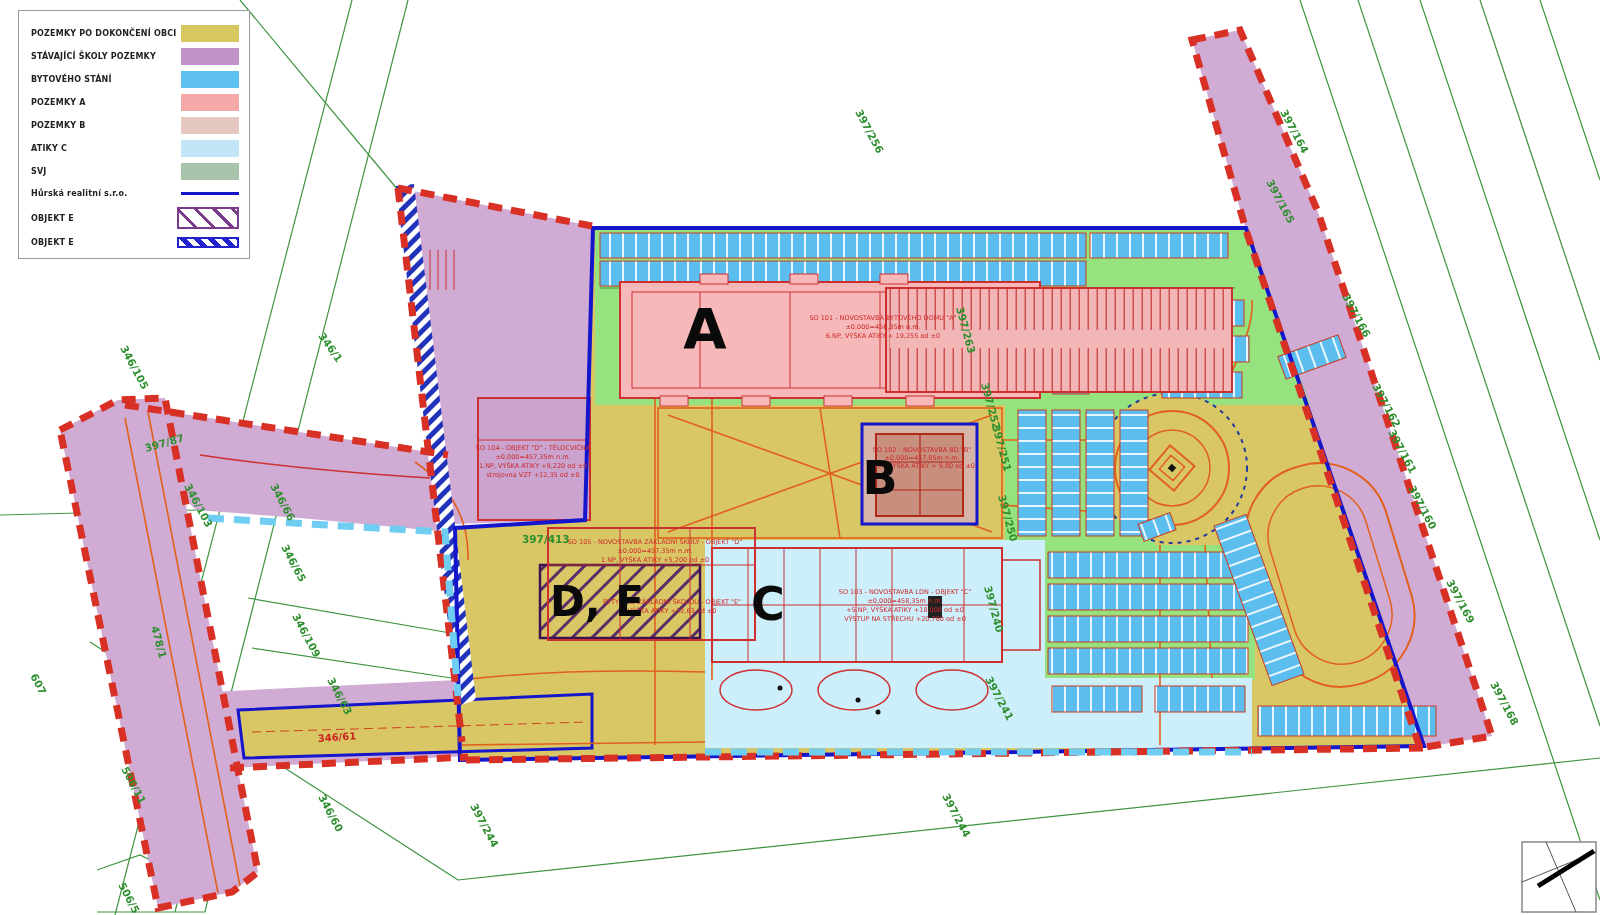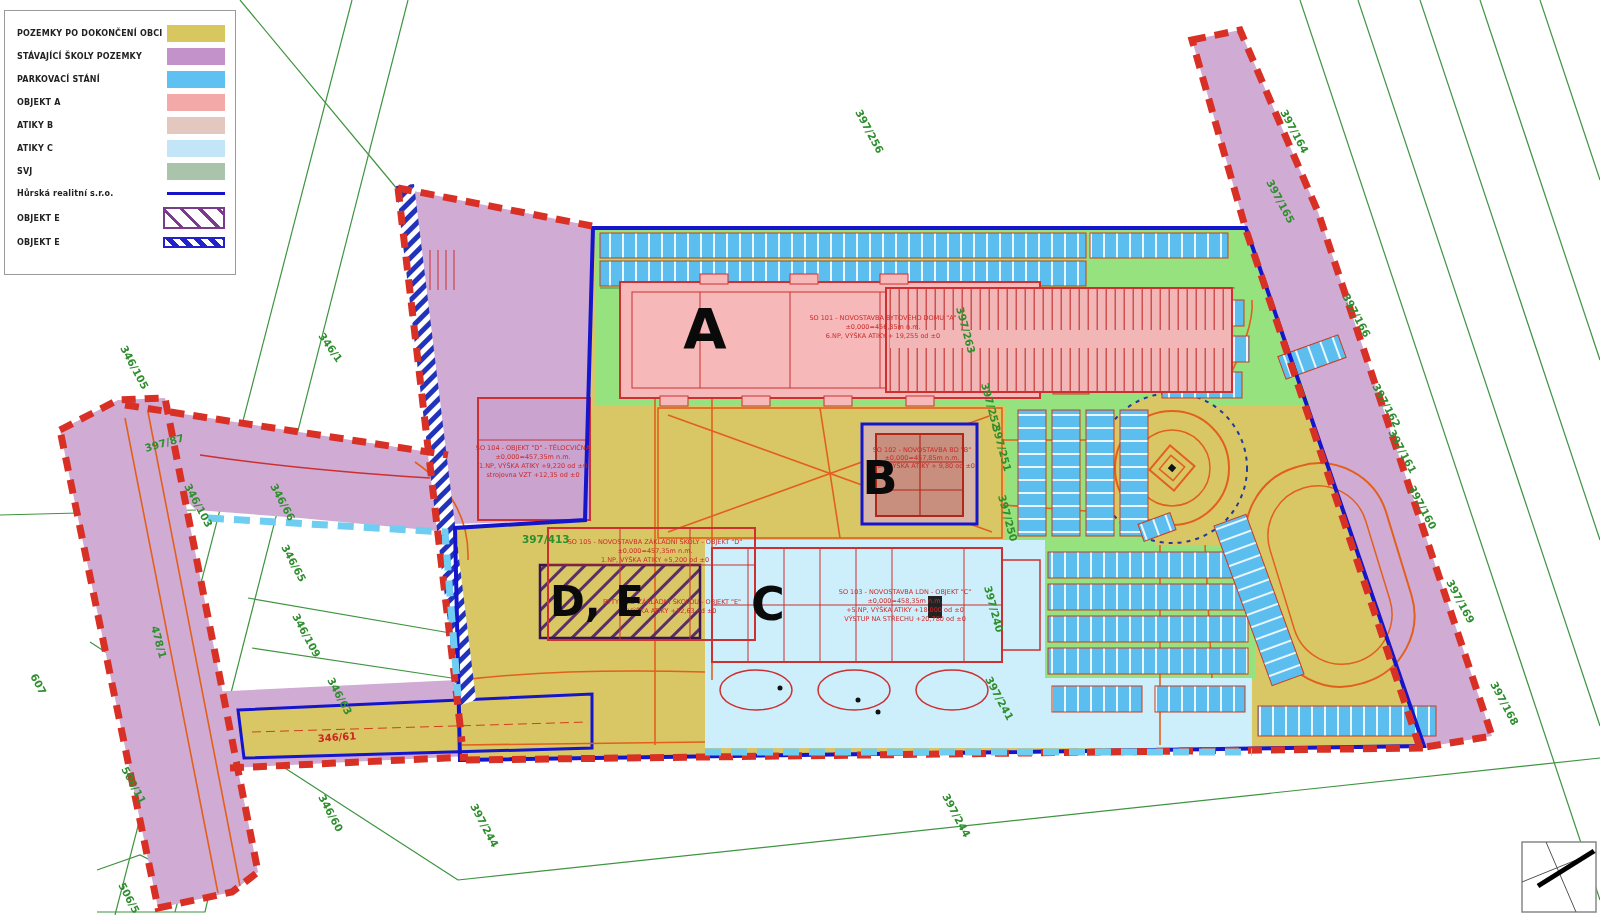--- a/index.html
+++ b/index.html
@@ -1,21 +1,21 @@
 <!DOCTYPE html>
 <html><head>
 <meta charset="utf-8">
 <style>
   html,body{margin:0;padding:0;background:#fff;}
   .stage{position:relative;width:1600px;height:915px;background:#fff;overflow:hidden;
          font-family:"DejaVu Sans",sans-serif;}
   .stage svg{position:absolute;left:0;top:0;}
   
-  .legend{position:absolute;left:4px;top:10px;width:208px;background:#fff;
-          border:1px solid #9a9a9a;padding:14px 10px 24px 12px;z-index:5;
+  .legend{position:absolute;left:18px;top:10px;width:208px;background:#fff;
+          border:1px solid #9a9a9a;padding:14px 10px 8px 12px;z-index:5;
           display:flex;flex-direction:column;gap:6px;}
   .lrow{display:flex;align-items:center;justify-content:space-between;min-height:15px;}
   .llabel{font-size:8px;font-weight:bold;color:#222;letter-spacing:.2px;}
   .lsw{width:58px;height:17px;flex:0 0 58px;}
   .s0{background:#d8c75e;}
   .s1{background:#c492cb;}
   .s2{background:#5ec1f2;}
   .s3{background:#f4a9a9;}
   .s4{background:#e4c8bf;}
   .s5{background:#c2e5f8;}
@@ -334,29 +334,29 @@
 <div class="legend">
   <div class="lrow">
     <span class="llabel">POZEMKY PO DOKONČENÍ OBCI</span>
     <span class="lsw s0"></span>
   </div>
   <div class="lrow">
     <span class="llabel">STÁVAJÍCÍ ŠKOLY POZEMKY</span>
     <span class="lsw s1"></span>
   </div>
   <div class="lrow">
-    <span class="llabel">PARKOVACÍ STÁNÍ</span>
+    <span class="llabel">BYTOVÉHO STÁNÍ</span>
     <span class="lsw s2"></span>
   </div>
   <div class="lrow">
-    <span class="llabel">OBJEKT A</span>
+    <span class="llabel">POZEMKY A</span>
     <span class="lsw s3"></span>
   </div>
   <div class="lrow">
-    <span class="llabel">ATIKY B</span>
+    <span class="llabel">POZEMKY B</span>
     <span class="lsw s4"></span>
   </div>
   <div class="lrow">
     <span class="llabel">ATIKY C</span>
     <span class="lsw s5"></span>
   </div>
   <div class="lrow">
     <span class="llabel">SVJ</span>
     <span class="lsw s6"></span>
   </div>

